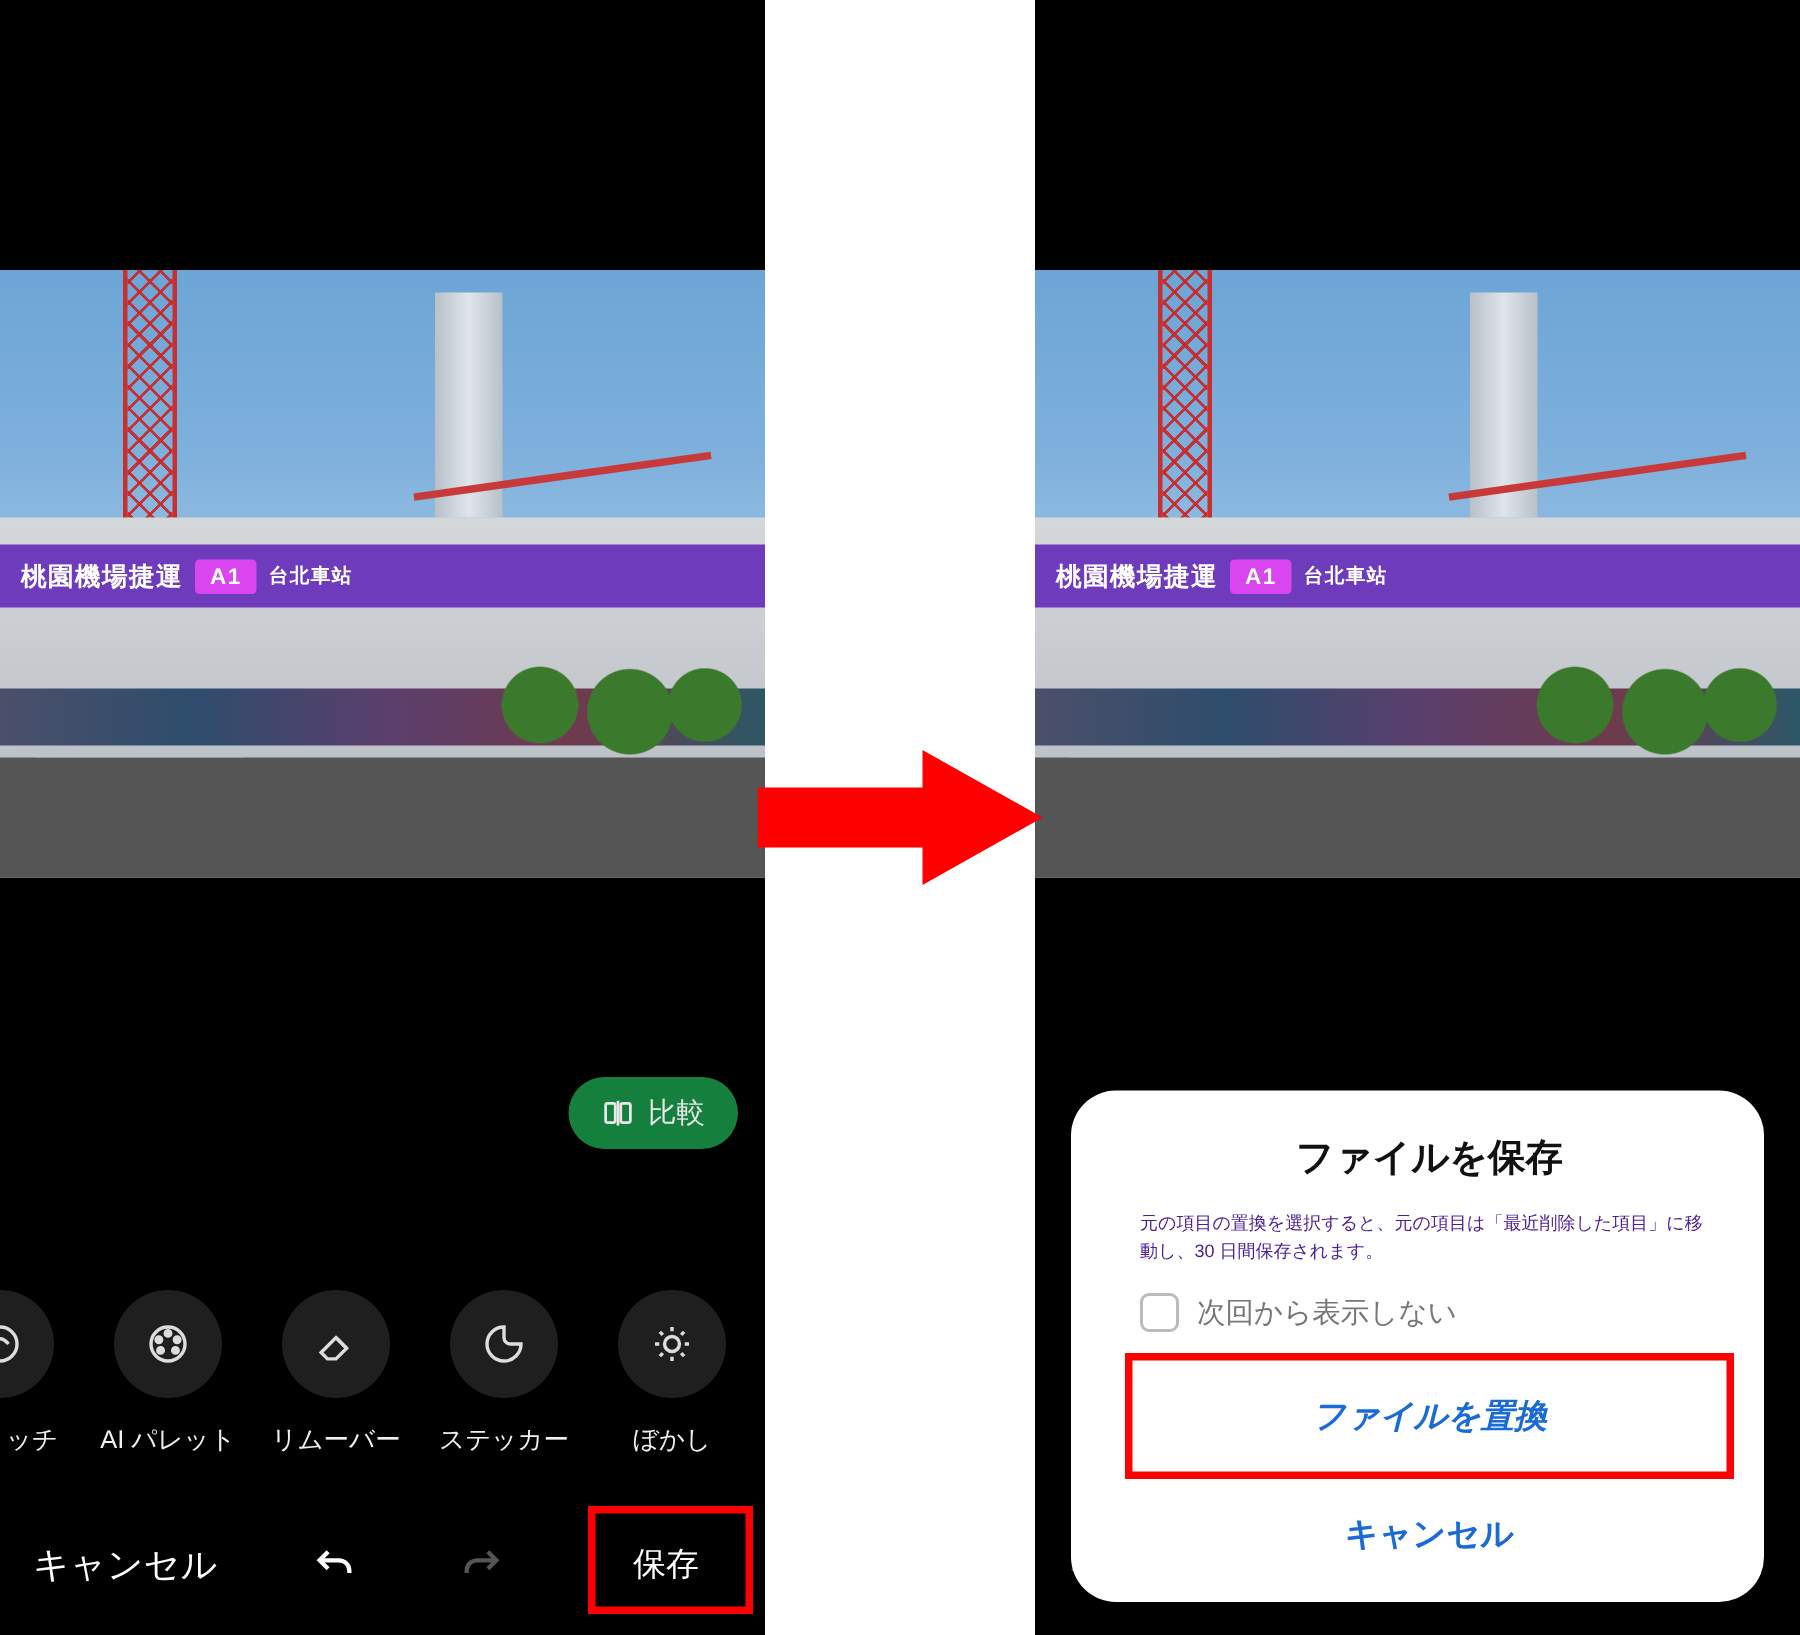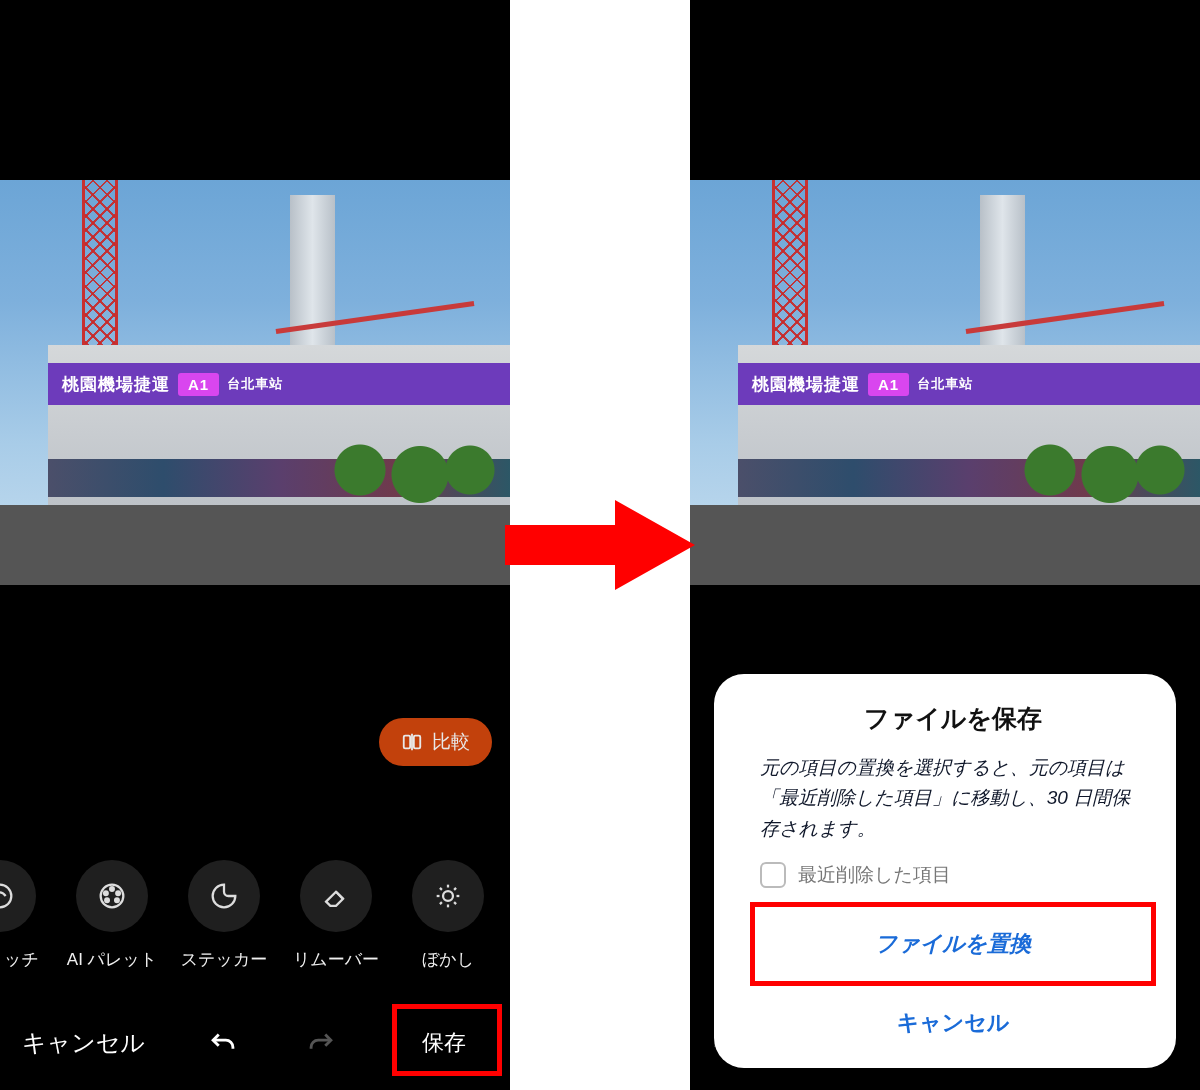--- a/index.html
+++ b/index.html
@@ -41,21 +41,20 @@
       left: 0; right: 0; bottom: 0;
       height: 80px;
       background: #555;
     }
     .building-main {
       position: absolute;
       left: 0; right: 0;
       bottom: 70px;
       height: 170px;
       background: linear-gradient(to bottom, #d5d8da 0%, #bcc1c7 100%);
-      margin-left: 48px;
     }
     .building-main .banner {
       position: absolute;
       top: 18px;
       left: 0; right: 0;
       height: 42px;
       background: #6d3bbb;
       color: #fff;
       display: flex;
       align-items: center;
@@ -146,21 +145,21 @@
       background: radial-gradient(circle at 30% 50%, #3b7a2d 25px, transparent 26px),
                   radial-gradient(circle at 60% 55%, #3b7a2d 28px, transparent 29px),
                   radial-gradient(circle at 85% 50%, #3b7a2d 24px, transparent 25px);
     }
 
     
     .compare-pill {
       position: absolute;
       right: 18px;
       top: 718px;
-      background: #c2410c;
+      background: #15803d;
       color: #e8e8e8;
       padding: 11px 22px;
       border-radius: 28px;
       display: flex;
       align-items: center;
       gap: 9px;
       font-size: 19px;
     }
     .compare-pill svg { width: 22px; height: 22px; stroke: #e8e8e8; }
 
@@ -254,26 +253,25 @@
       box-shadow: 0 6px 30px rgba(0,0,0,.35);
       color: #111;
     }
     .sheet-title {
       text-align: center;
       font-size: 25px;
       font-weight: 600;
       margin-bottom: 18px;
     }
     .sheet-desc {
-      font-size: 19px;
+      font-size: 12px;
       line-height: 1.6;
       padding: 0 30px;
       margin-bottom: 18px;
-      color: #0f172a;
-      font-style: italic;
+      color: #4c1d95;
     }
     .sheet-check {
       display: flex;
       align-items: center;
       gap: 12px;
       padding: 0 30px 14px 30px;
       font-size: 19px;
       color: #777;
     }
     .sheet-check .box {
@@ -366,33 +364,33 @@
           <circle cx="15.5" cy="15" r="1.3" fill="#ddd"></circle>
             <circle cx="8.5" cy="15" r="1.3" fill="#ddd"></circle>
           <circle cx="7.7" cy="10" r="1.3" fill="#ddd"></circle>
         </svg>
       </div>
       <span class="tool-label">AI パレット</span>
     </div>
     <div class="tool">
       <div class="tool-circle">
         <svg viewBox="0 0 24 24" fill="none" stroke="#ddd" stroke-width="1.6">
-          <path d="M12 4a8 8 0 1 0 8 8h-5a3 3 0 0 1 -3 -3z"></path>
+          <path d="M5 16l7-7 5 5-5 5H8z"></path>
+            <path d="M12 9l5 5"></path>
         </svg>
       </div>
-      <span class="tool-label">ステッカー</span>
+      <span class="tool-label">リムーバー</span>
     </div>
     <div class="tool">
       <div class="tool-circle">
         <svg viewBox="0 0 24 24" fill="none" stroke="#ddd" stroke-width="1.6">
-          <path d="M5 16l7-7 5 5-5 5H8z"></path>
-            <path d="M12 9l5 5"></path>
+          <path d="M12 4a8 8 0 1 0 8 8h-5a3 3 0 0 1 -3 -3z"></path>
         </svg>
       </div>
-      <span class="tool-label">リムーバー</span>
+      <span class="tool-label">ステッカー</span>
     </div>
     <div class="tool">
       <div class="tool-circle">
         <svg viewBox="0 0 24 24" fill="none" stroke="#ddd" stroke-width="1.6">
           <circle cx="12" cy="12" r="3.5"></circle>
           <line x1="12" y1="4" x2="12" y2="6"></line>
             <line x1="12" y1="18" x2="12" y2="20"></line>
           <line x1="4" y1="12" x2="6" y2="12"></line>
             <line x1="18" y1="12" x2="20" y2="12"></line>
           <line x1="6.3" y1="6.3" x2="7.7" y2="7.7"></line>
@@ -456,20 +454,20 @@
     <span class="cancel-text">キャンセル</span>
     <div class="mid"></div>
     <span class="save-btn">保存</span>
   </div>
 
   <div class="sheet">
     <div class="sheet-title">ファイルを保存</div>
     <div class="sheet-desc">元の項目の置換を選択すると、元の項目は「最近削除した項目」に移動し、30 日間保存されます。</div>
     <div class="sheet-check">
       <span class="box"></span>
-      <span>最近削除した項目</span>
+      <span>次回から表示しない</span>
     </div>
     <div class="sheet-actions boxed">
       <div class="sheet-btn">ファイルを置換</div>
     </div>
     <div class="sheet-cancel">キャンセル</div>
   </div>
 </div>
 
 </body></html>

